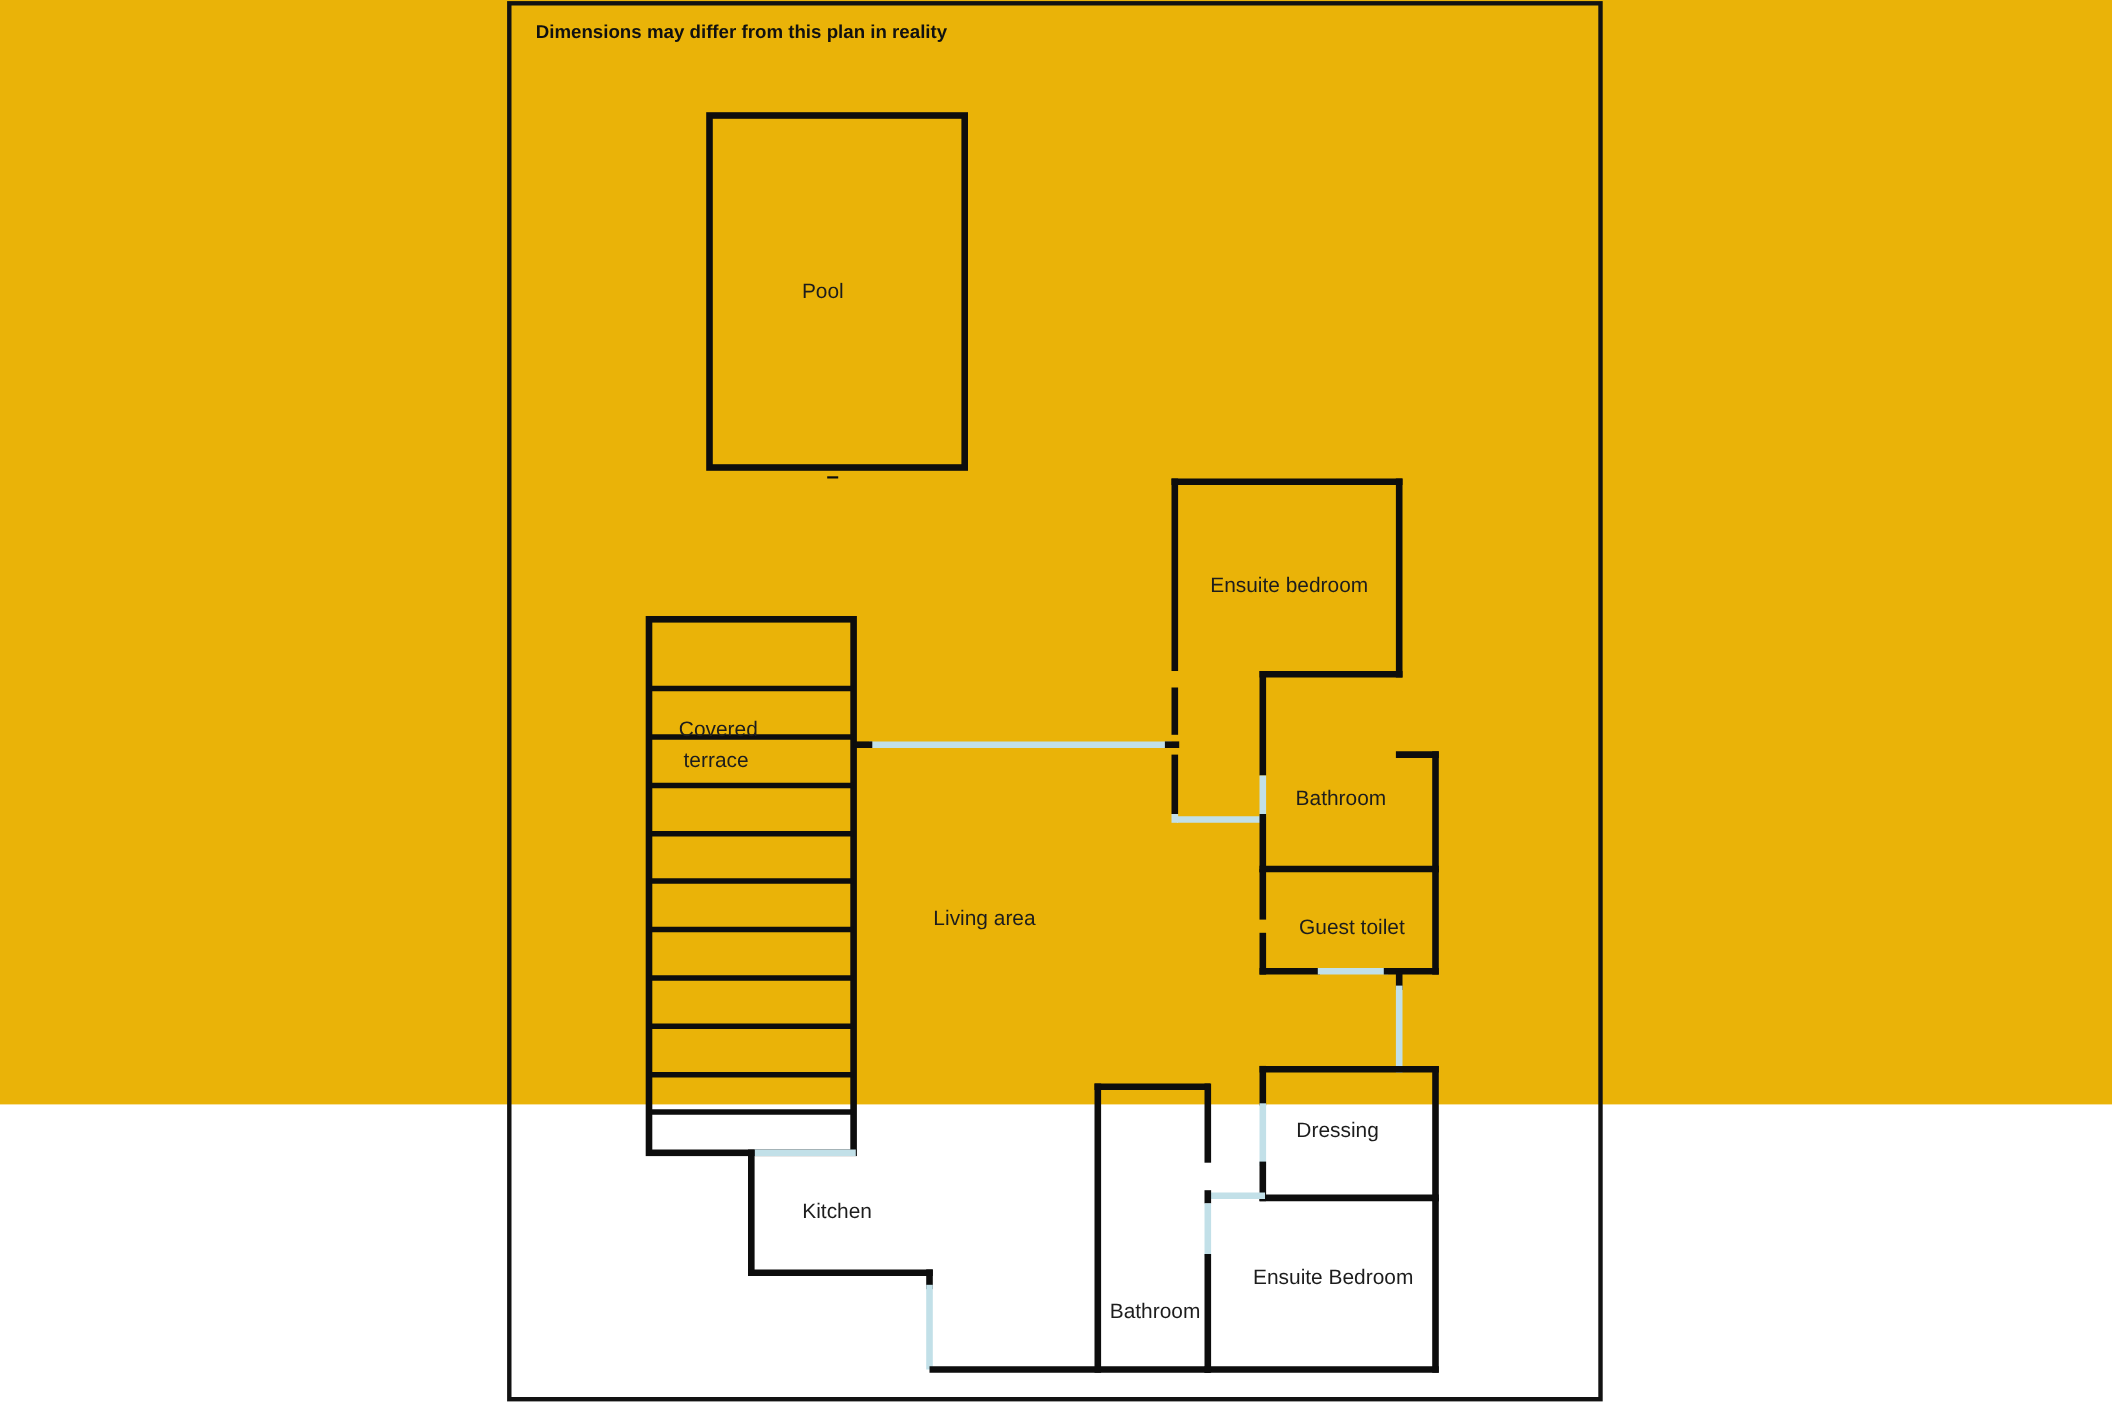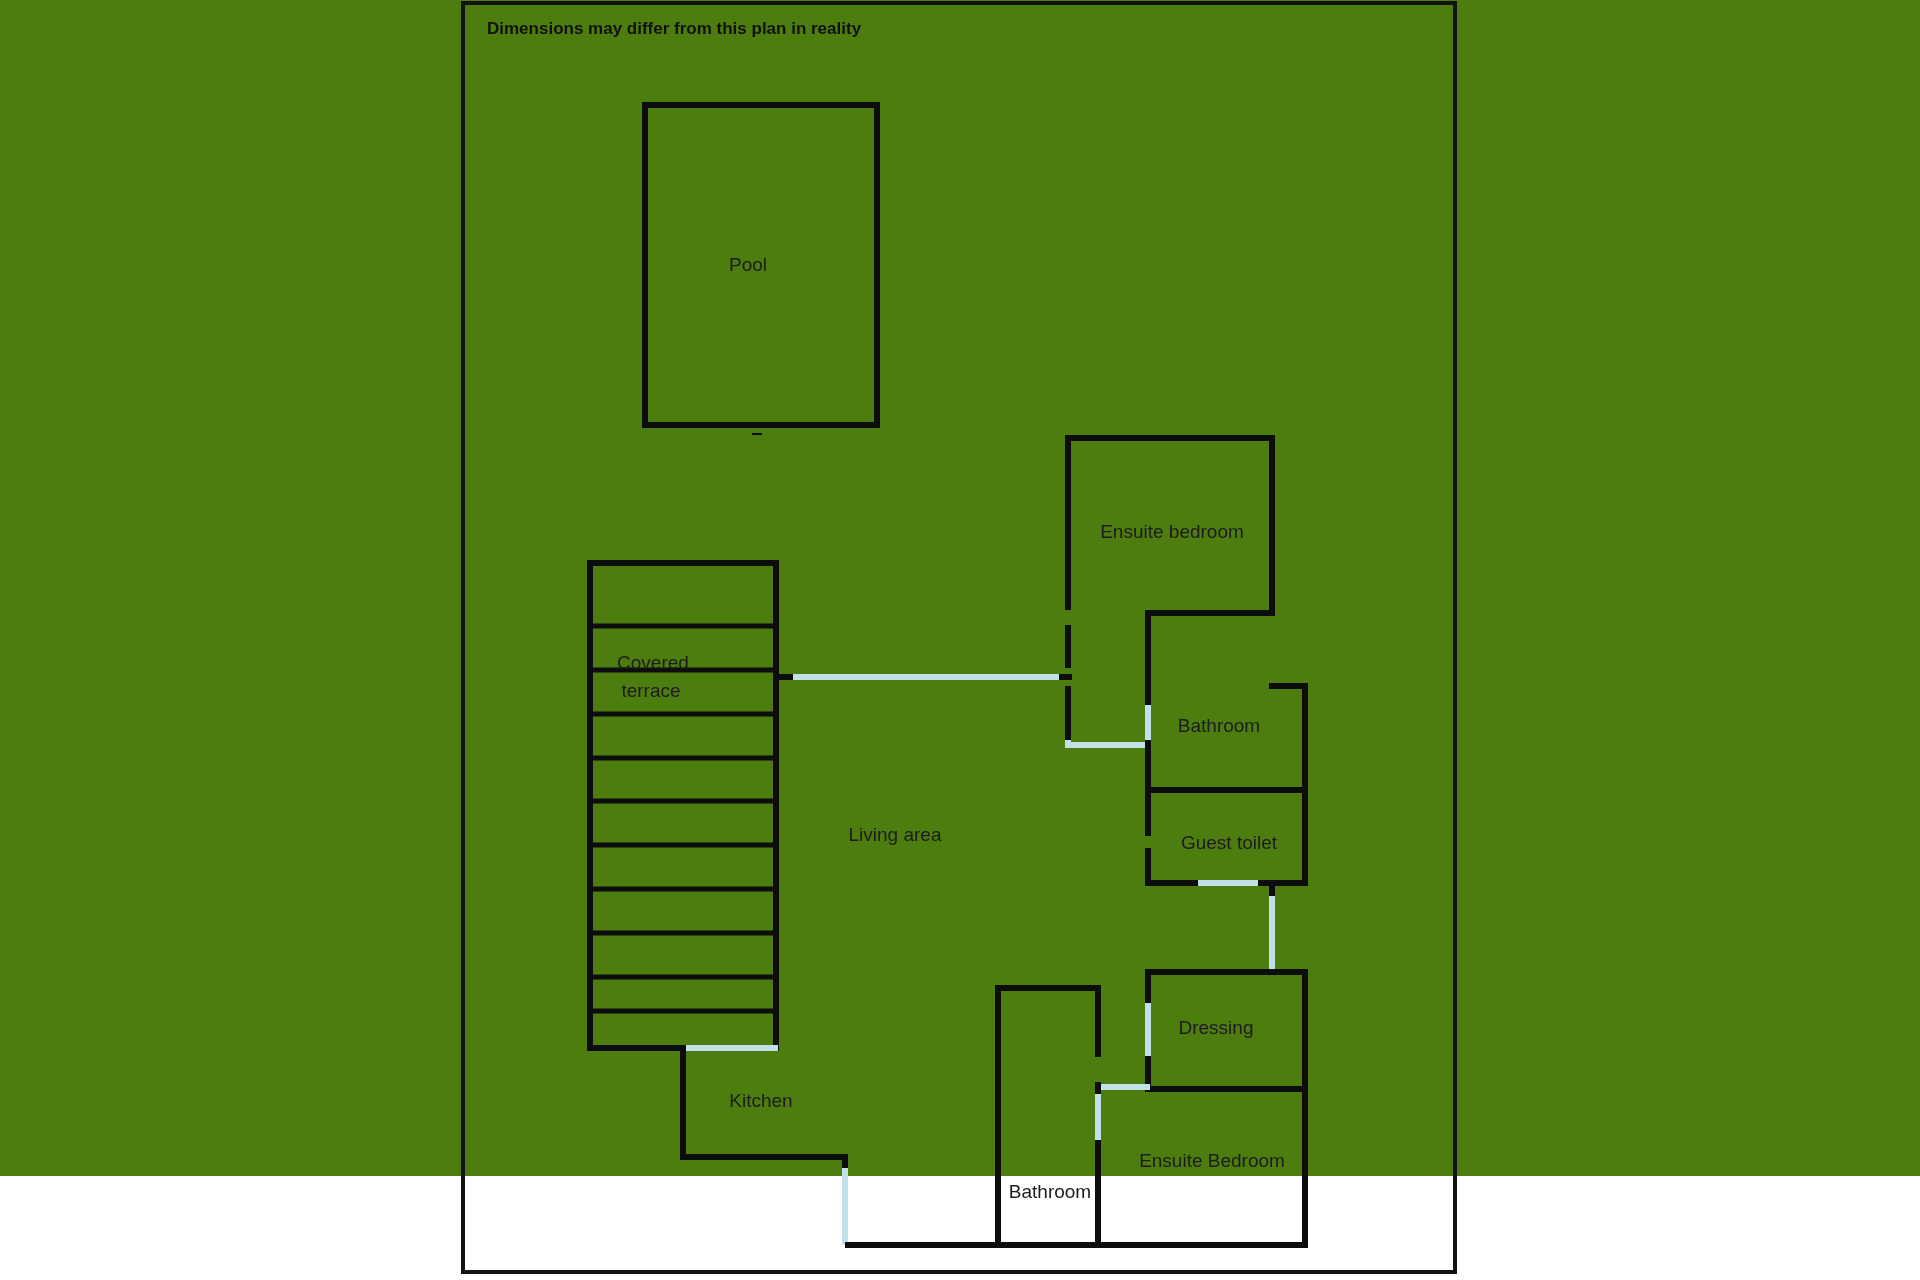--- a/index.html
+++ b/index.html
@@ -9,22 +9,22 @@
   }
   body {
     width: 1920px;
     height: 1280px;
     font-family: "Liberation Sans", sans-serif;
     overflow: hidden;
   }
   #plan-root {
     position: relative;
     width: 1920px;
-    height: 1176px;
-    background: #4d7c0f;
+    height: 1004px;
+    background: #eab308;
   }
   svg.plan-canvas {
     position: absolute;
     left: 0;
     top: 0;
     width: 1920px;
     height: 1280px;
     display: block;
   }
   .room-label {

